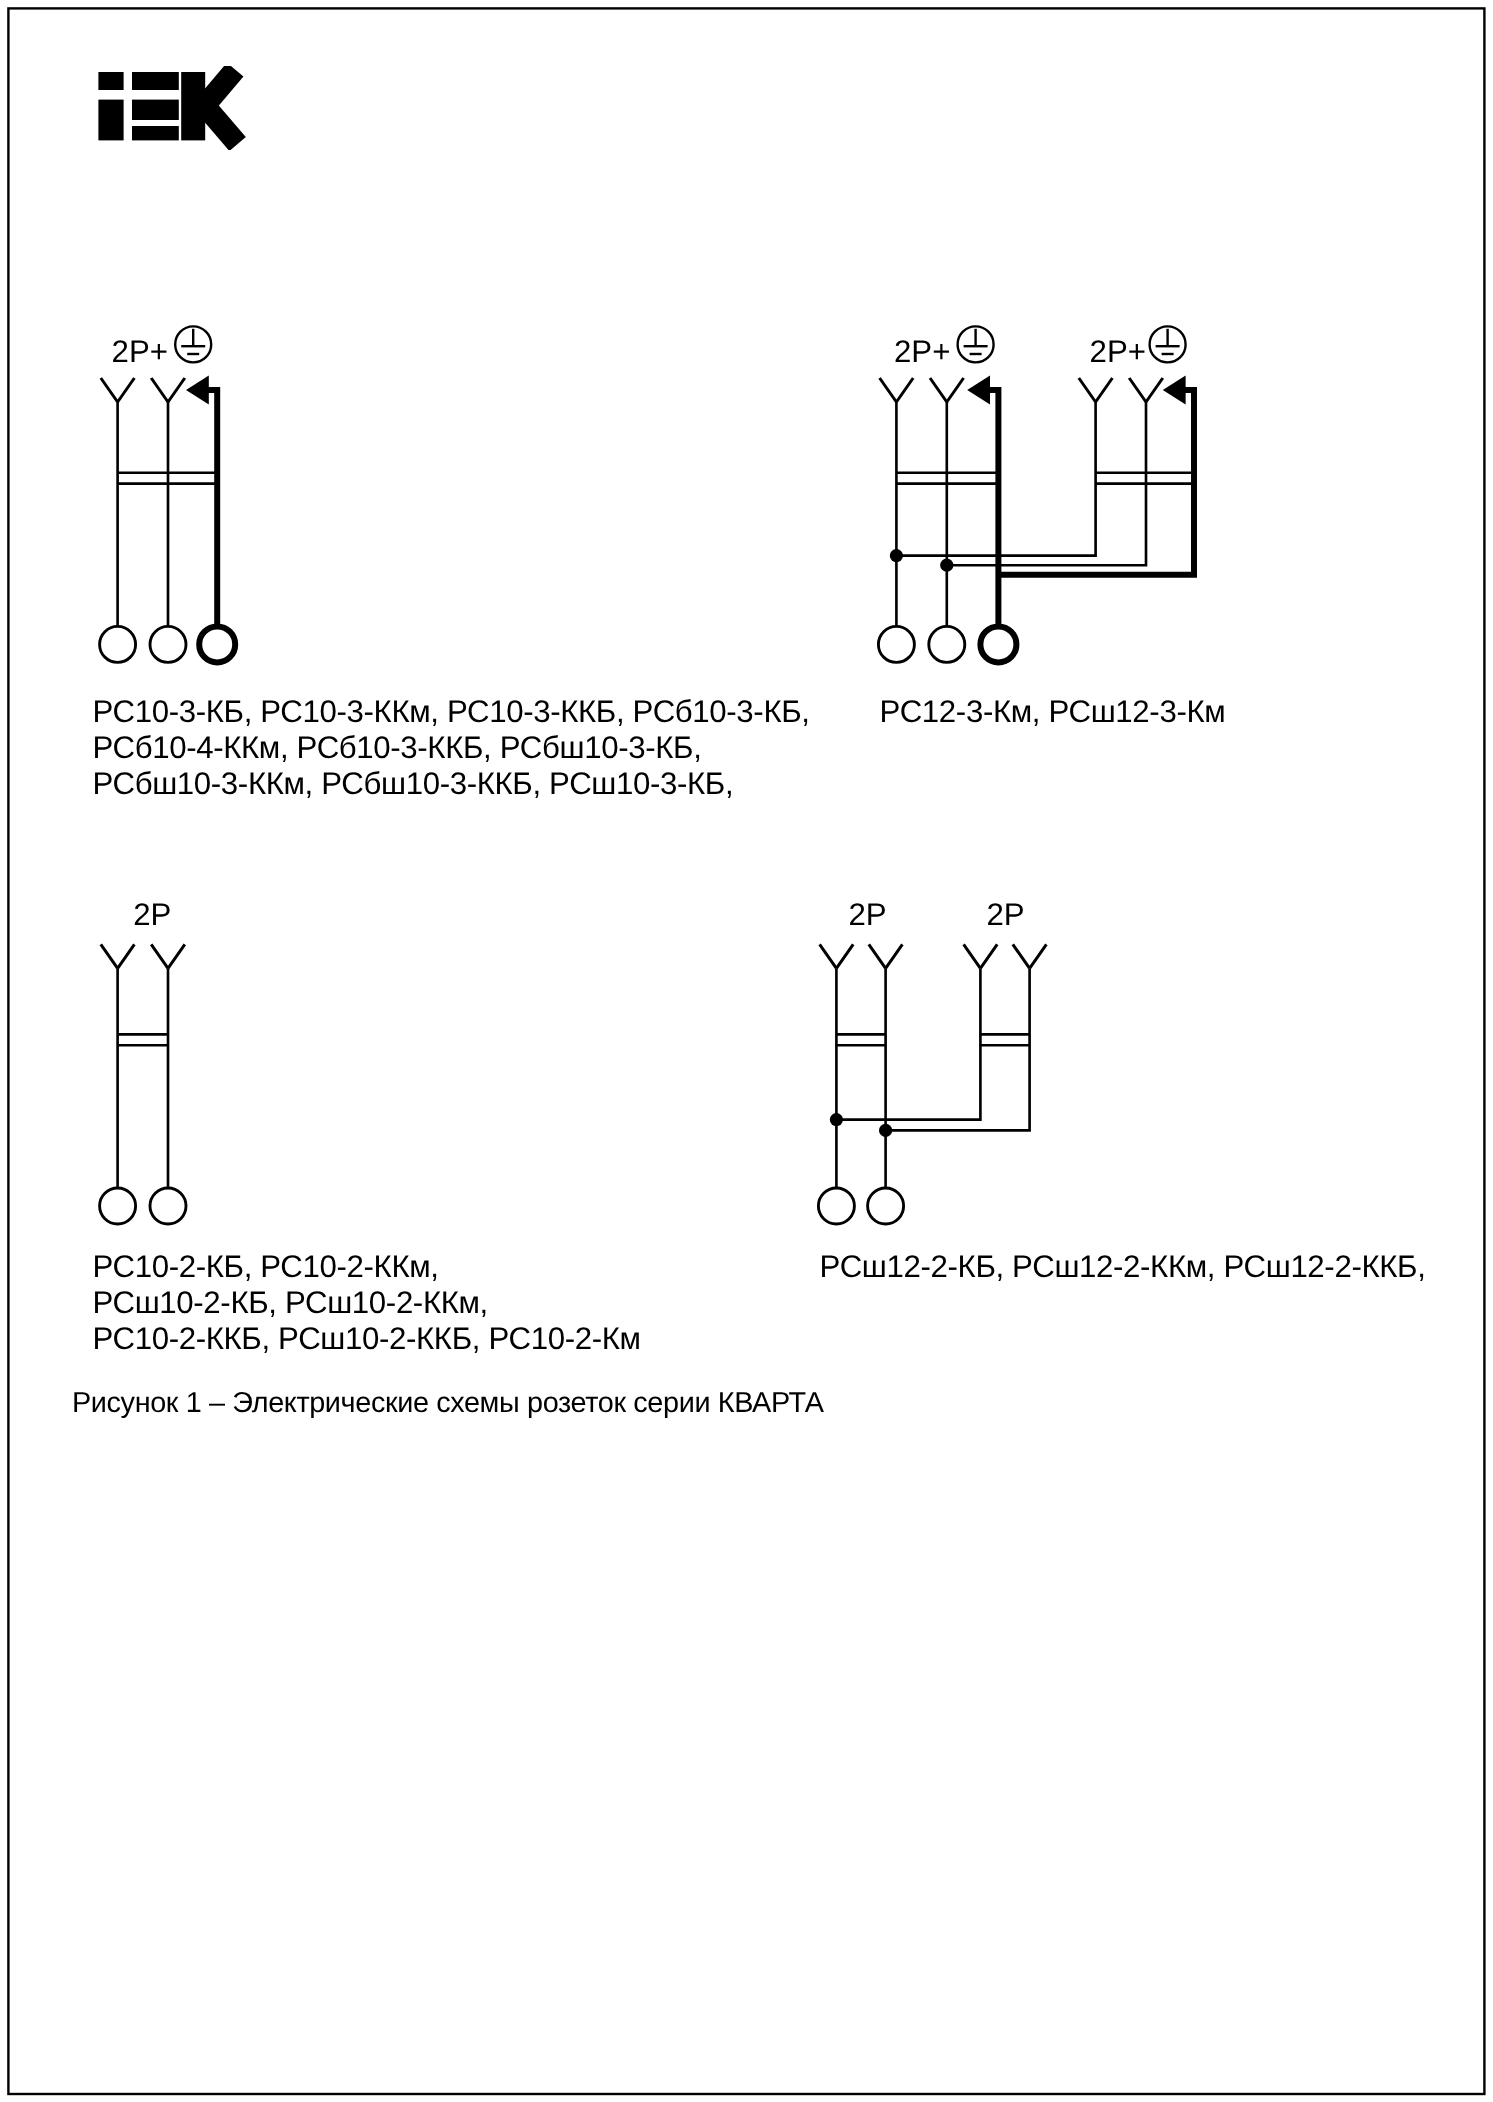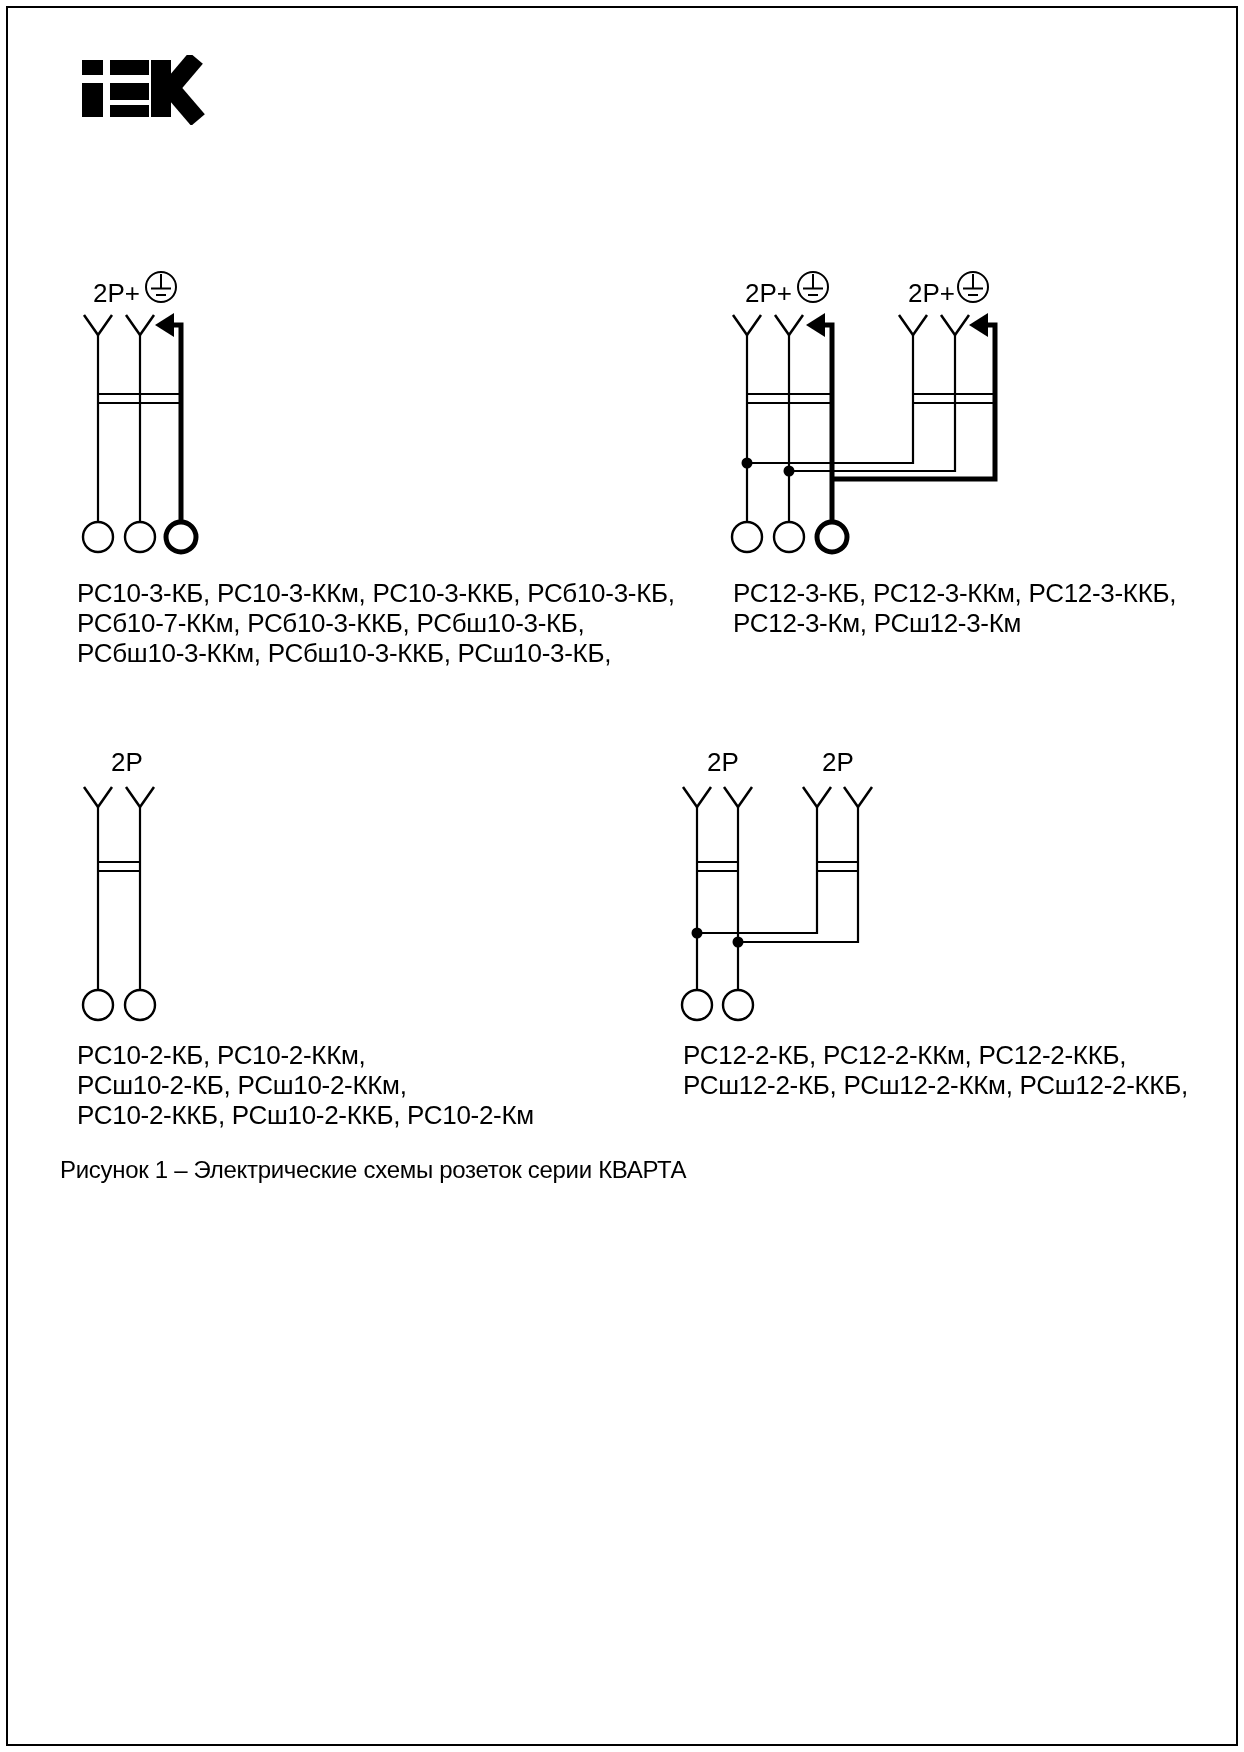--- a/index.html
+++ b/index.html
@@ -130,34 +130,32 @@
     <path class="ln" d="M198 67 V202 H78"></path>
     <path class="dbl" d="M157 122 H198 M157 131 H198"></path>
     <circle class="dot" cx="37" cy="193" r="5.5"></circle>
     <circle class="dot" cx="78" cy="202" r="5.5"></circle>
     <circle class="cont" cx="37" cy="265" r="15"></circle>
     <circle class="cont" cx="78" cy="265" r="15"></circle>
   </svg>
 
   <div class="models b1">
     <div>РС10-3-КБ, РС10-3-ККм, РС10-3-ККБ, РСб10-3-КБ,</div>
-    <div>РСб10-7-ККм, РСб10-3-ККБ, РСбш10-3-КБ,</div>
+    <div>РСб10-4-ККм, РСб10-3-ККБ, РСбш10-3-КБ,</div>
     <div>РСбш10-3-ККм, РСбш10-3-ККБ, РСш10-3-КБ,</div>
   </div>
 
   <div class="models b2">
-    <div>РС12-3-КБ, РС12-3-ККм, РС12-3-ККБ,</div>
     <div>РС12-3-Км, РСш12-3-Км</div>
   </div>
 
   <div class="models b3">
     <div>РС10-2-КБ, РС10-2-ККм,</div>
     <div>РСш10-2-КБ, РСш10-2-ККм,</div>
     <div>РС10-2-ККБ, РСш10-2-ККБ, РС10-2-Км</div>
   </div>
 
   <div class="models b4">
-    <div>РС12-2-КБ, РС12-2-ККм, РС12-2-ККБ,</div>
     <div>РСш12-2-КБ, РСш12-2-ККм, РСш12-2-ККБ,</div>
   </div>
 
   <div class="caption">Рисунок 1 – Электрические схемы розеток серии КВАРТА</div>
 </div>
 
 </body></html>

